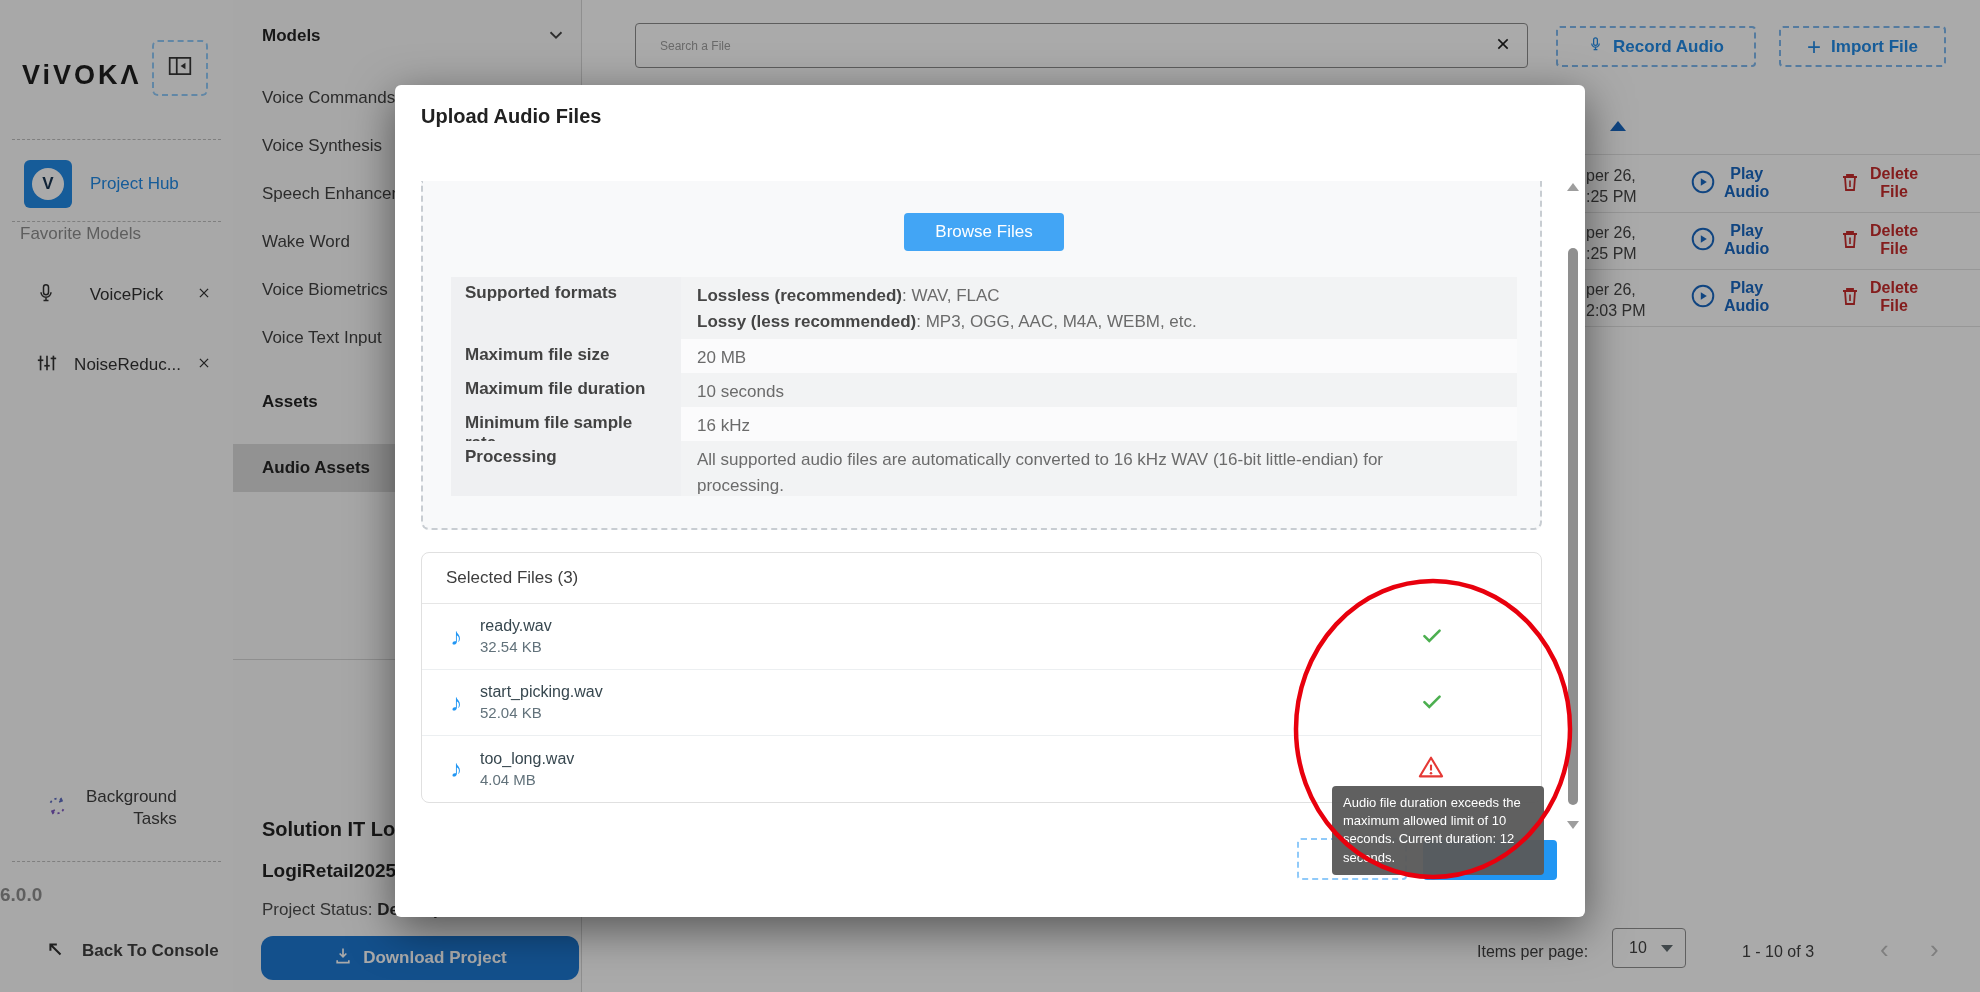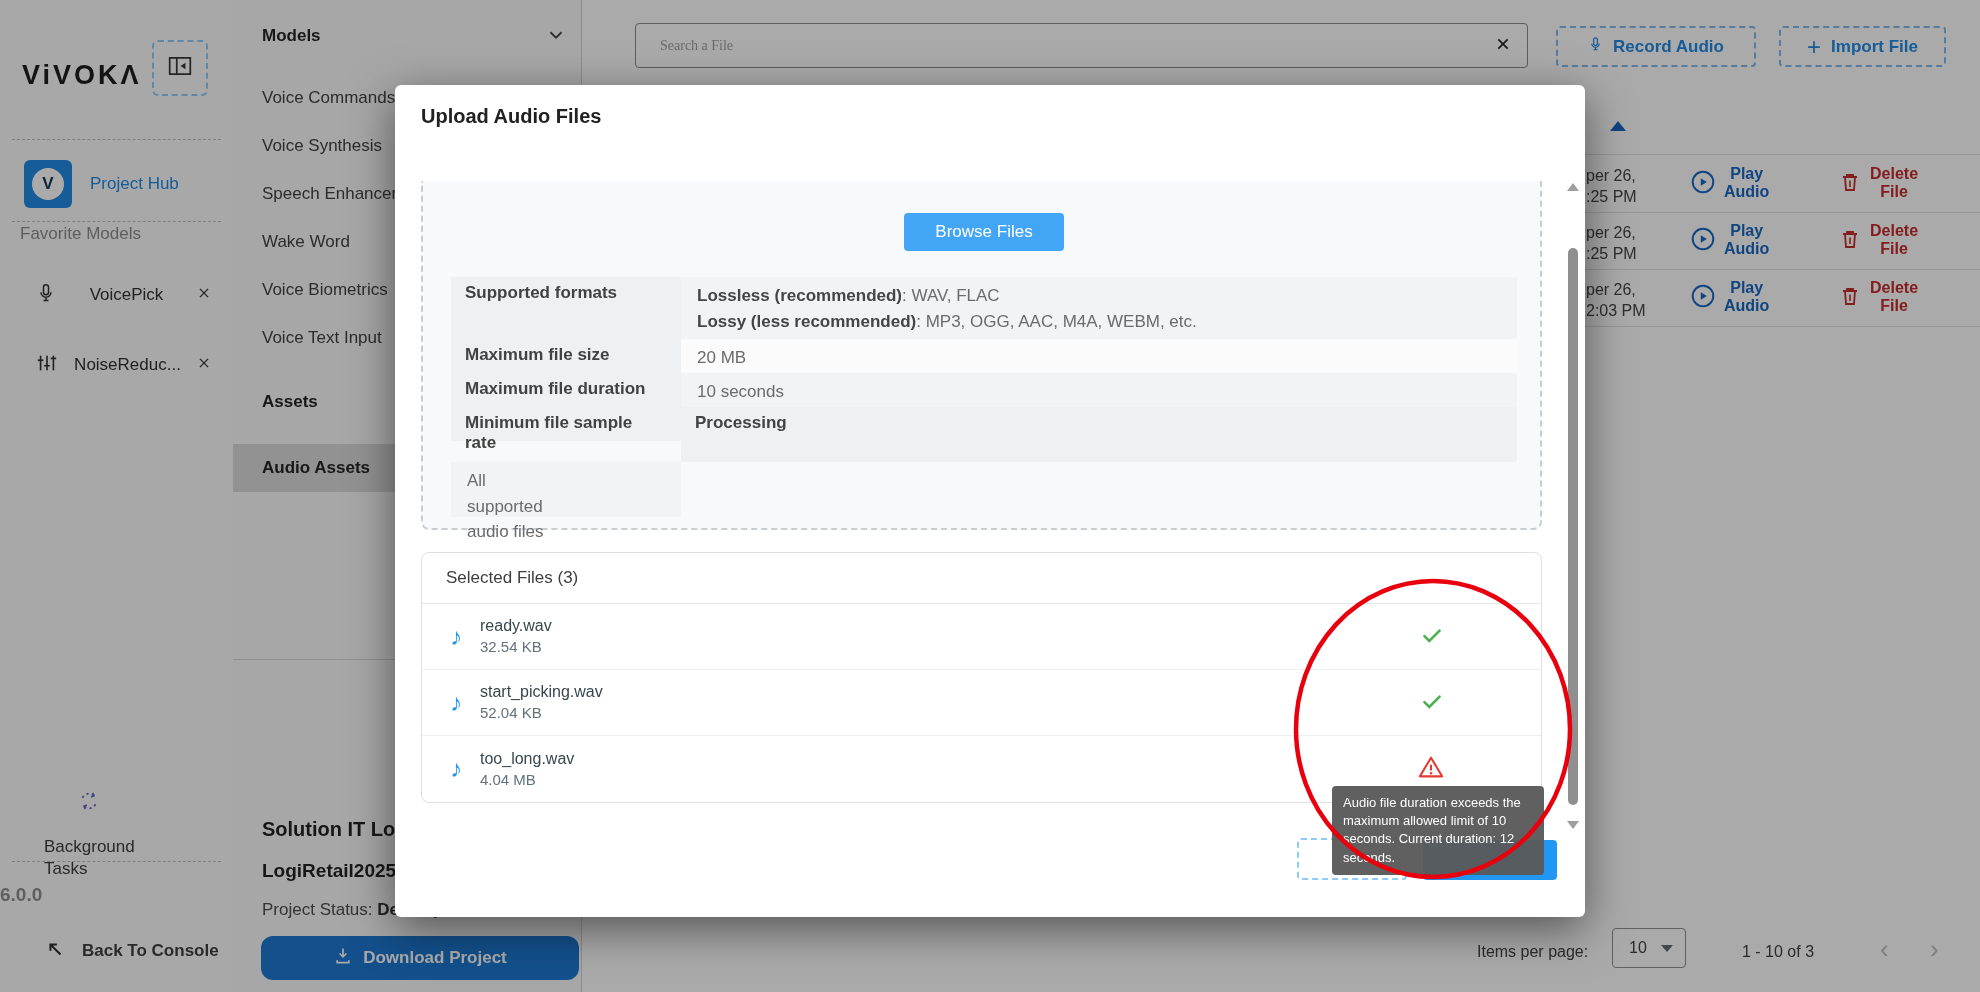--- a/index.html
+++ b/index.html
@@ -22,21 +22,21 @@
   .sbtext{font-size:17px;color:#3c3c3c;font-weight:500;}
   
   .nav2{left:233px;top:0;width:349px;height:992px;background:#fbfbfb;border-right:1px solid #d6d6d6;box-sizing:border-box;}
   .navhead{font-size:17px;font-weight:700;color:#1f1f1f;}
   .navitem{font-size:17px;color:#3f3f3f;cursor:pointer;}
   .navsel{background:rgba(0,0,0,0.13);}
   .projname{font-size:19px;font-weight:700;color:#1f1f1f;}
   .btn-primary{background:#1976d2;color:#fff;border:none;border-radius:12px;font-size:17px;font-weight:700;display:flex;align-items:center;justify-content:center;gap:10px;cursor:pointer;}
   
   .search{box-sizing:border-box;border:1px solid #8a8a8a;border-radius:4px;background:#fff;display:flex;align-items:center;padding:0 16px 0 22px;}
-  .search input{flex:1;border:none;outline:none;font-size:14px;color:#3b82f6;background:transparent;font-family:Liberation Serif, serif;}
+  .search input{flex:1;border:none;outline:none;font-size:12px;color:#3b82f6;background:transparent;font-family:Liberation Sans, sans-serif;}
   .search input::placeholder{color:#9e9e9e;}
   .dashed-btn{box-sizing:border-box;border:2px dashed #7db8ef;border-radius:4px;background:transparent;color:#1e88e5;font-size:17px;font-weight:600;display:flex;align-items:center;justify-content:center;gap:10px;cursor:pointer;font-family:inherit;}
   .rowline{left:590px;width:1390px;height:57px;border-bottom:1px solid #e2e2e2;}
   .datecell{font-size:16px;color:#424242;line-height:1.32;}
   .actioncell{display:flex;align-items:center;gap:8px;cursor:pointer;background:none;border:none;font-family:inherit;padding:0;}
   .actlabel{font-size:16px;font-weight:700;line-height:1.15;text-align:center;}
   .blue{color:#1565c0;} .red{color:#c62828;}
   .tri-up{width:0;height:0;border-left:8px solid transparent;border-right:8px solid transparent;border-bottom:10px solid #1565c0;}
   .pgtext{font-size:16px;color:#3d3d3d;}
   .pgselect{box-sizing:border-box;border:1px solid #8f8f8f;border-radius:4px;display:flex;align-items:center;justify-content:space-between;padding:0 12px 0 16px;cursor:pointer;background:#fff;}
@@ -119,30 +119,30 @@
               <line x1="9" y1="15" x2="15" y2="15"></line>
               <line x1="16" y1="7" x2="22" y2="7"></line>
             </g>
           </svg></span>
       <span class="favname">NoiseReduc...</span>
       <span><svg width="14" height="14" viewBox="0 0 24 24">
             <path d="M5 5l14 14M19 5L5 19" stroke="#2f2f2f" stroke-width="2.2" fill="none"></path>
           </svg></span>
     </div>
 
-    <div class="abs flex" style="left:44px;top:786px;gap:16px;cursor:pointer;flex-direction:column;">
+    <div class="abs flex" style="left:44px;top:786px;gap:16px;cursor:pointer;">
       <span><svg width="26" height="30" viewBox="0 0 24 24">
             <path d="M6 9c2-4 7-5 10-2" stroke="#5c6bc0" stroke-width="1.6" fill="none" stroke-dasharray="2 3"></path>
             <path d="M18 15c-2 4-7 5-10 2" stroke="#7e57c2" stroke-width="1.6" fill="none" stroke-dasharray="2 3"></path>
             <path d="M15.5 4.5l1.2 2.8-2.8 1" fill="none" stroke="#5c6bc0" stroke-width="1.4"></path>
             <path d="M8.5 19.5l-1.2-2.8 2.8-1" fill="none" stroke="#7e57c2" stroke-width="1.4"></path>
           </svg></span>
       <span class="sbtext" style="line-height:1.3;">
         <span style="display:block;">Background</span>
-        <span style="display:block;">Tasks</span>
+        <span style="display:block;text-align:right;">Tasks</span>
       </span>
     </div>
     <div class="abs dash-div" style="left:12px;top:861px;width:209px;"></div>
     <div class="abs version" style="top:884px;">6.0.0</div>
 
     <div class="abs flex" style="left:44px;top:938px;gap:16px;cursor:pointer;">
       <span><svg width="22" height="22" viewBox="0 0 24 24">
             <path d="M7 14V7h7M7 7l11 11" stroke="#2b2b2b" stroke-width="2.2" fill="none"></path>
           </svg></span>
       <span class="sbtext" style="font-weight:600;">Back To Console</span>
@@ -311,20 +311,21 @@
         <div class="lab" style="height:62px;">Supported formats</div>
         <div class="val odd" style="height:62px;">
           <div><strong>Lossless (recommended)</strong><span>: WAV, FLAC</span></div>
           <div><strong>Lossy (less recommended)</strong><span>: MP3, OGG, AAC, M4A, WEBM, etc.</span></div>
         </div>
         <div class="lab" style="height:34px;">Maximum file size</div>
         <div class="val even" style="height:34px;">20 MB</div>
         <div class="lab" style="height:34px;">Maximum file duration</div>
         <div class="val odd" style="height:34px;">10 seconds</div>
         <div class="lab" style="height:34px;">Minimum file sample rate</div>
+        <div class="val even" style="height:34px;">16 kHz</div>
         <div class="lab" style="height:55px;">Processing</div>
         <div class="val odd" style="height:55px;padding-right:120px;">All supported audio files are automatically converted to 16 kHz WAV (16-bit little-endian) for processing.</div>
       </div>
     </div>
 
     <div class="abs card" style="left:26px;top:467px;width:1121px;">
       <div class="cardhead">Selected Files (3)</div>
 
       <div class="filerow">
         <span style="color:#2196f3;font-size:24px;margin-right:18px;">♪</span>

